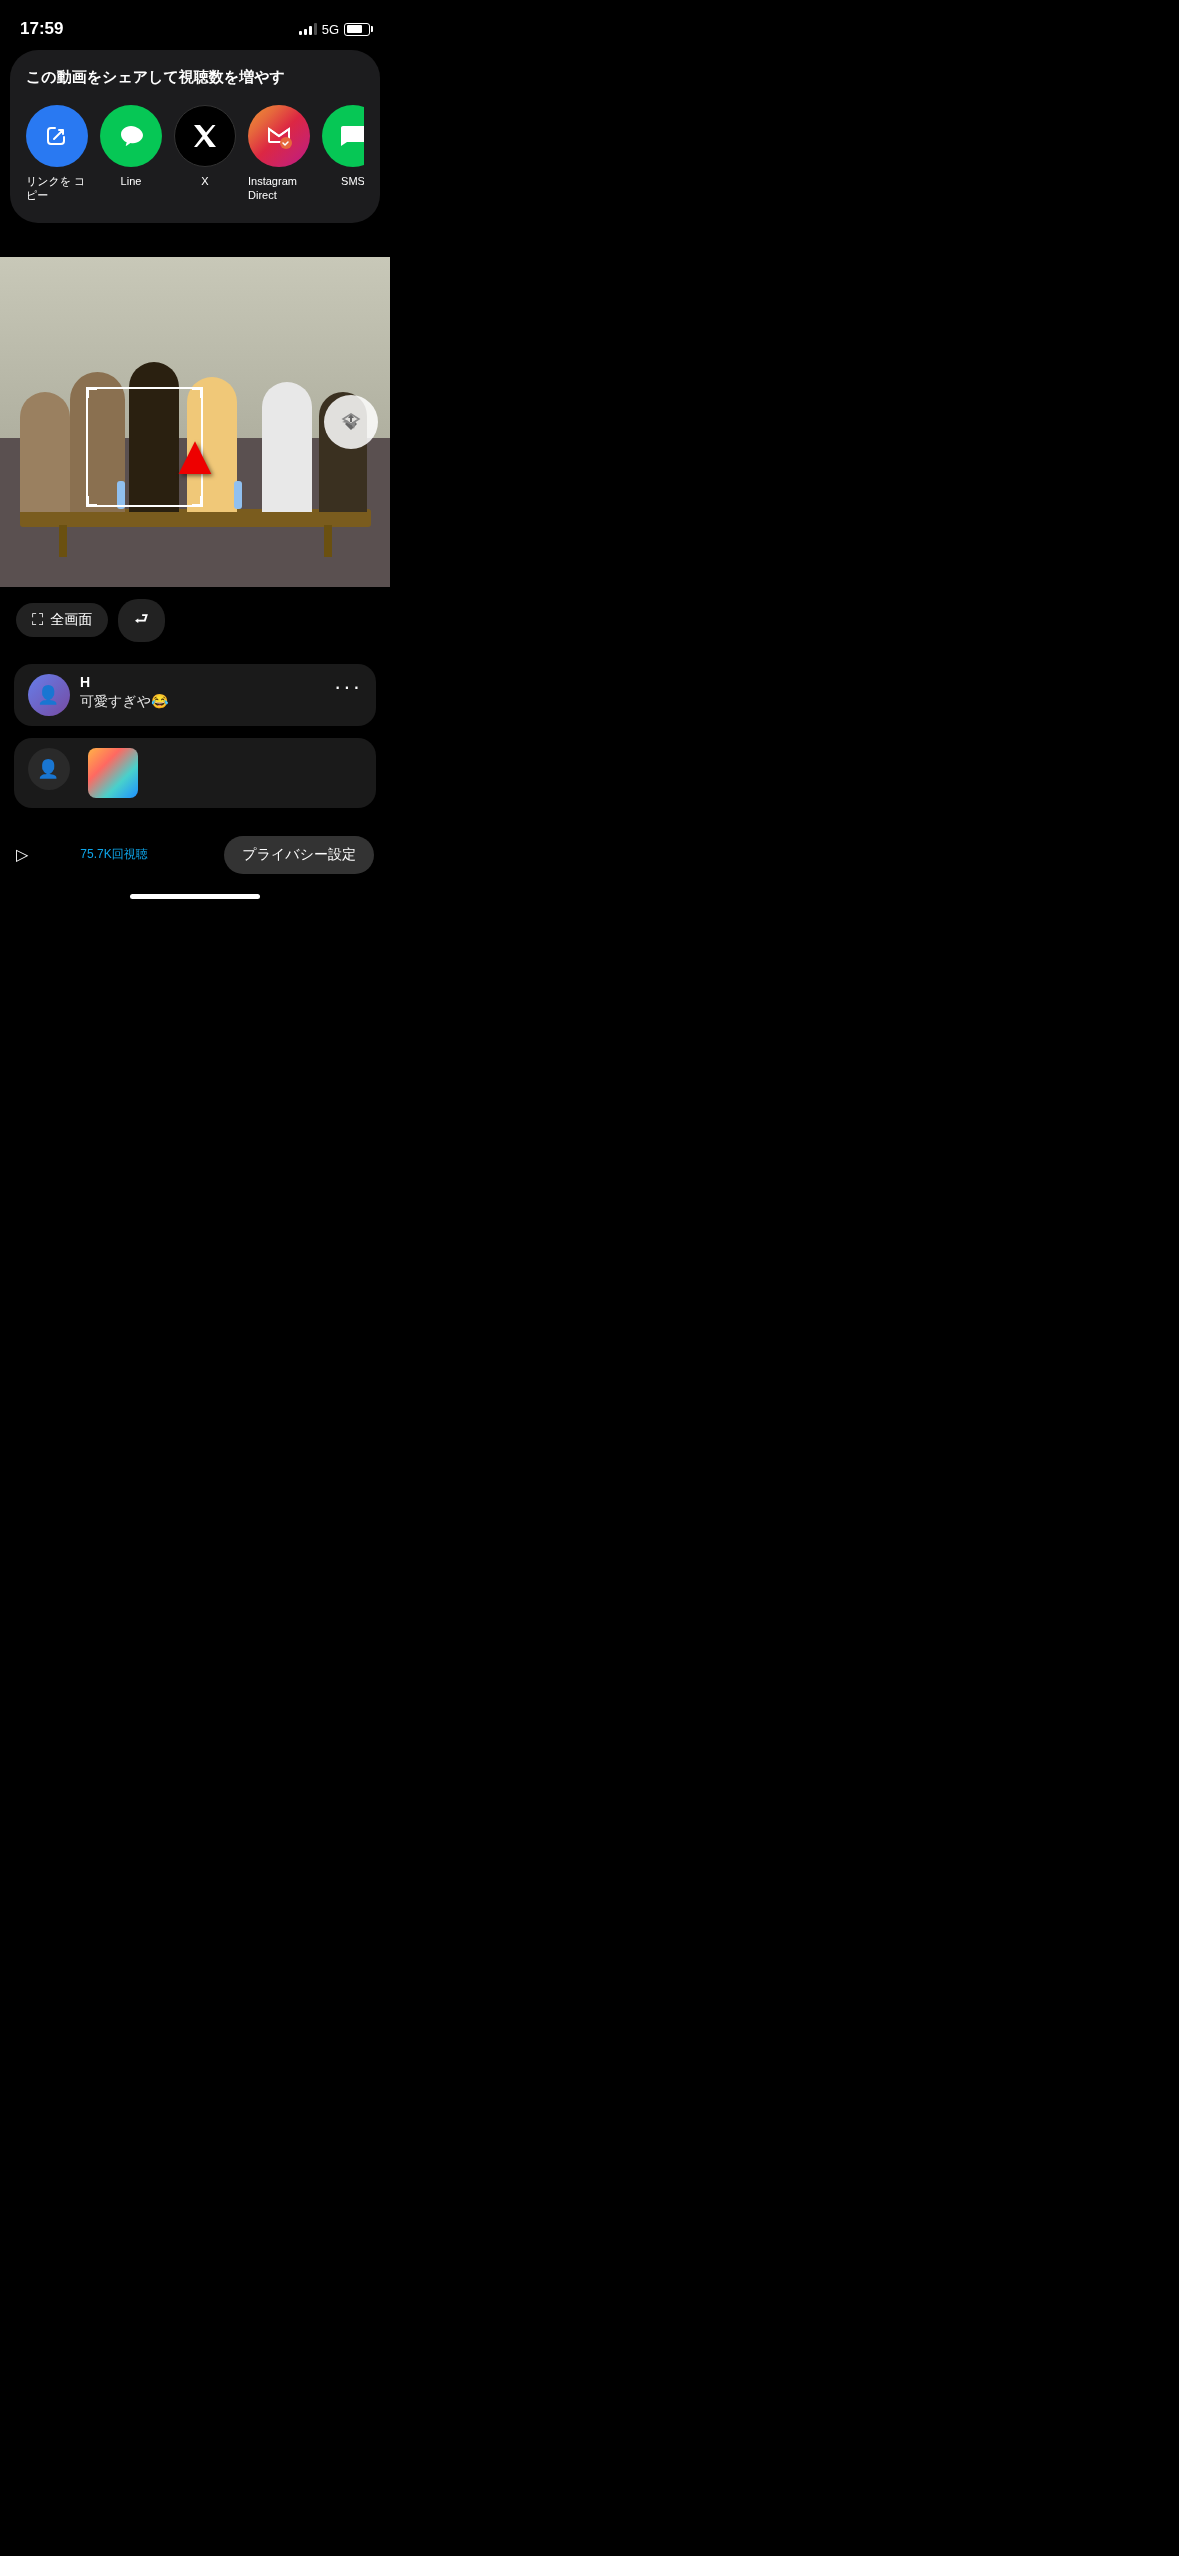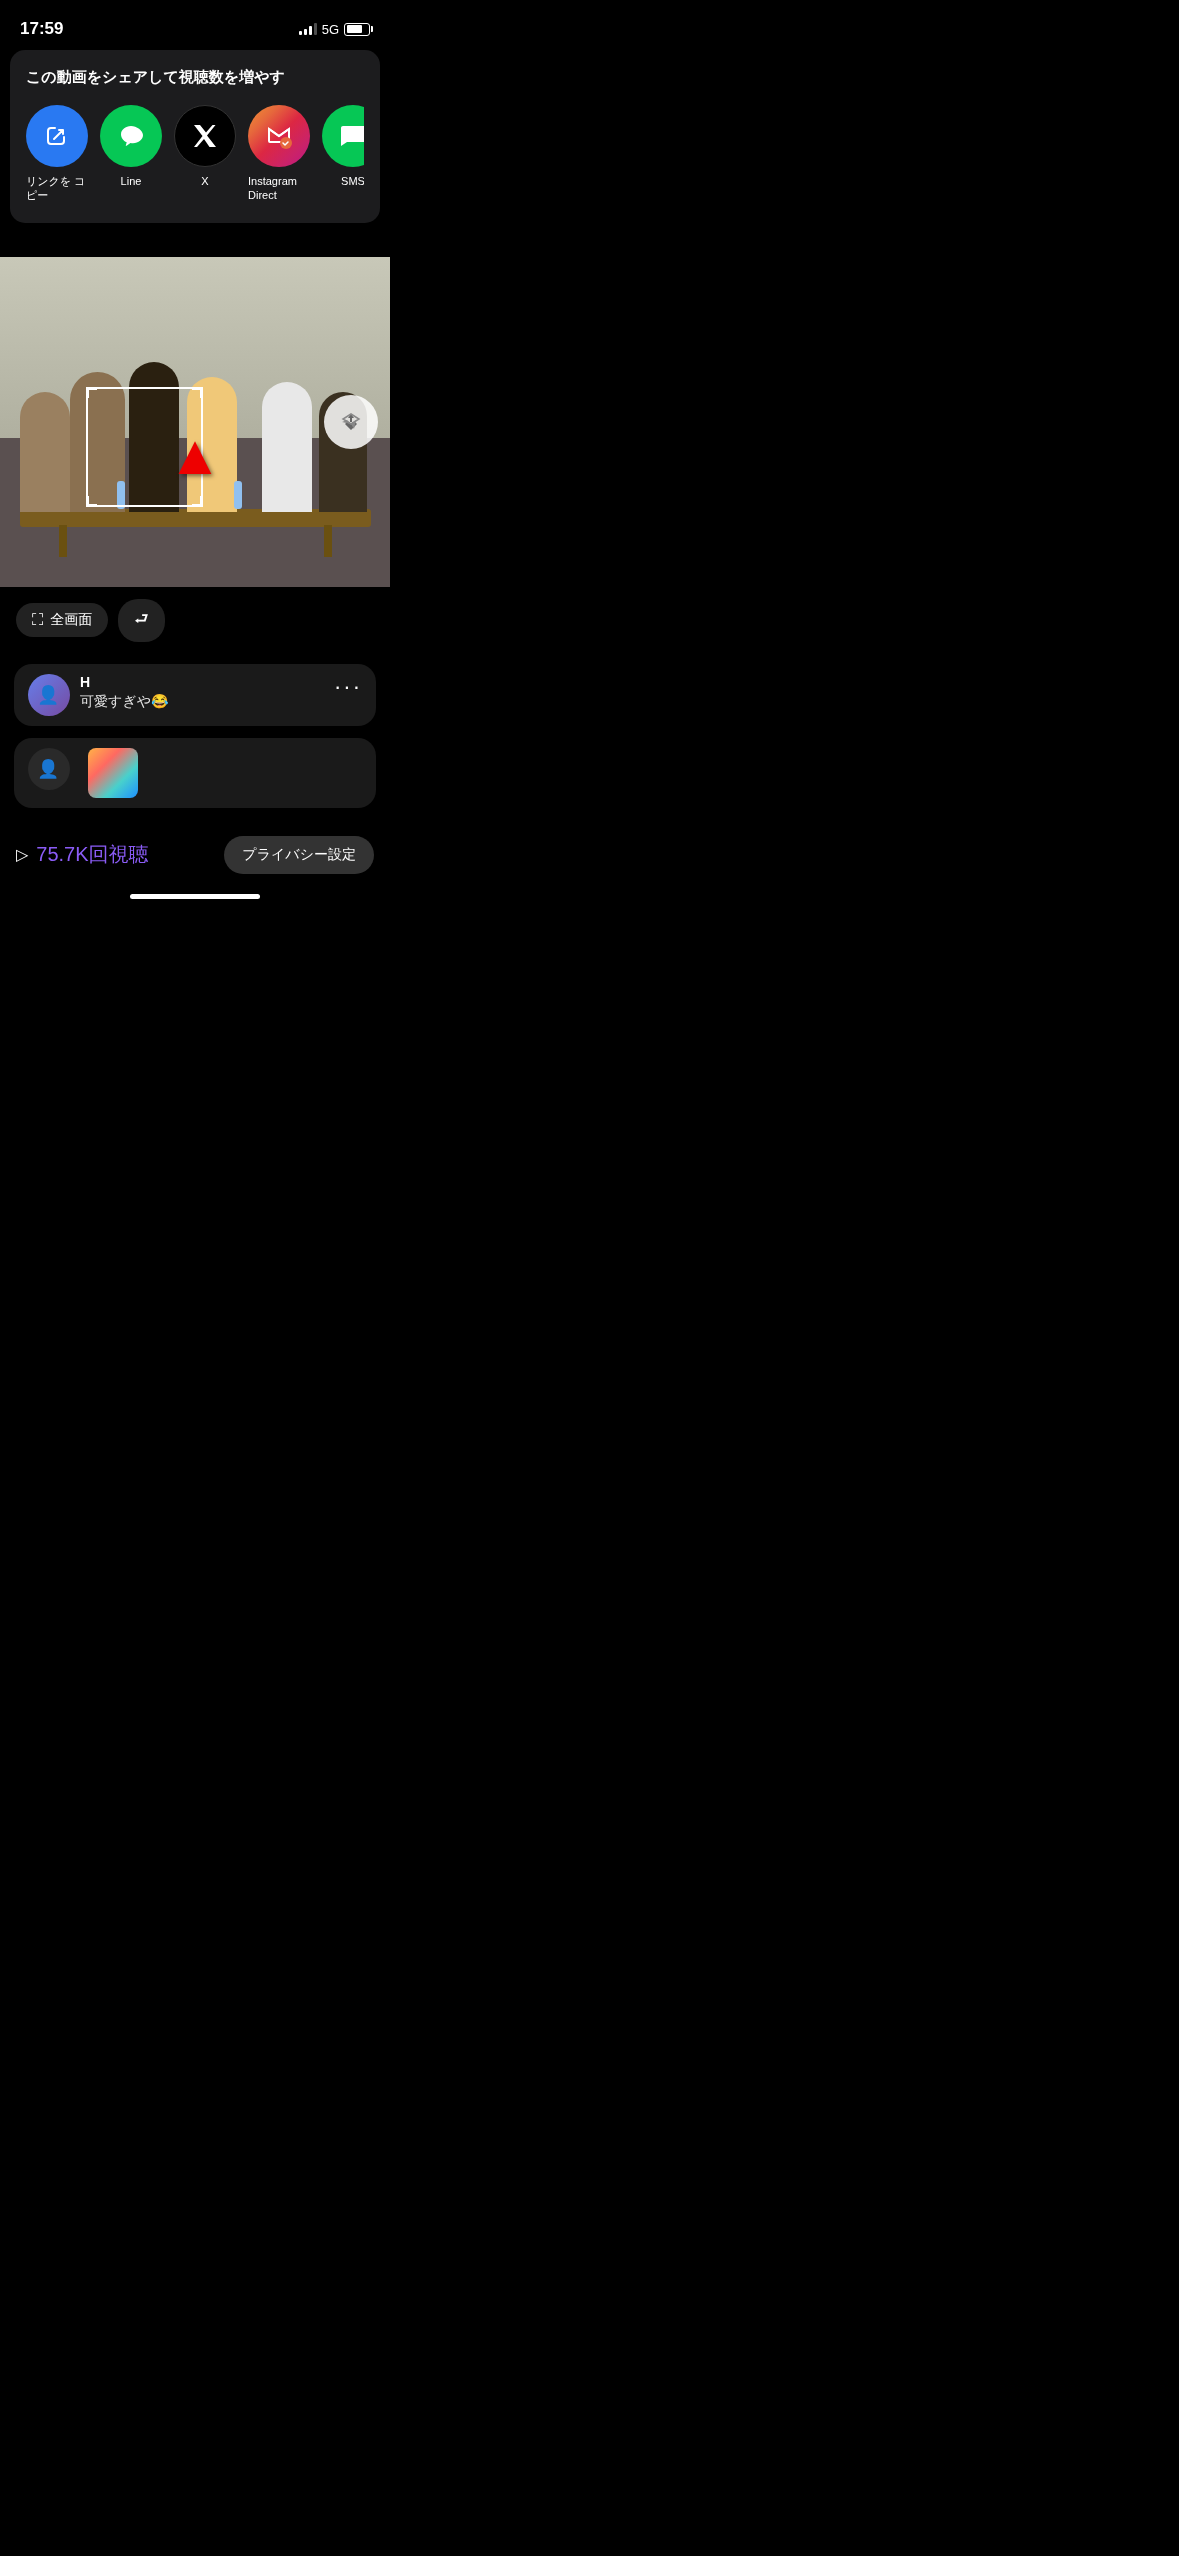--- a/index.html
+++ b/index.html
@@ -73,21 +73,21 @@
     .battery-fill {
       height: 100%;
       width: 75%;
       background: #fff;
       border-radius: 1px;
     }
 
     
     .share-panel {
       background: #1c1c1e;
-      border-radius: 15px;
+      border-radius: 28px;
       margin: 0 10px 14px;
       padding: 18px 16px 20px;
     }
     .share-title {
       font-size: 15px;
       font-weight: 600;
       color: #fff;
       margin-bottom: 18px;
     }
     .share-icons-row {
@@ -299,22 +299,23 @@
     .view-count-area {
       display: flex;
       align-items: center;
       gap: 8px;
     }
     .play-icon-sm {
       font-size: 16px;
       color: #fff;
     }
     .view-count-text {
-      font-size: 20px;
-      color: #8b5cf6;
+      font-size: 12px;
+      color: #0ea5e9;
+      margin-left: 44px;
     }
     .privacy-btn {
       background: #333;
       border: none;
       border-radius: 20px;
       color: #fff;
       padding: 10px 18px;
       font-size: 14px;
       cursor: pointer;
     }

